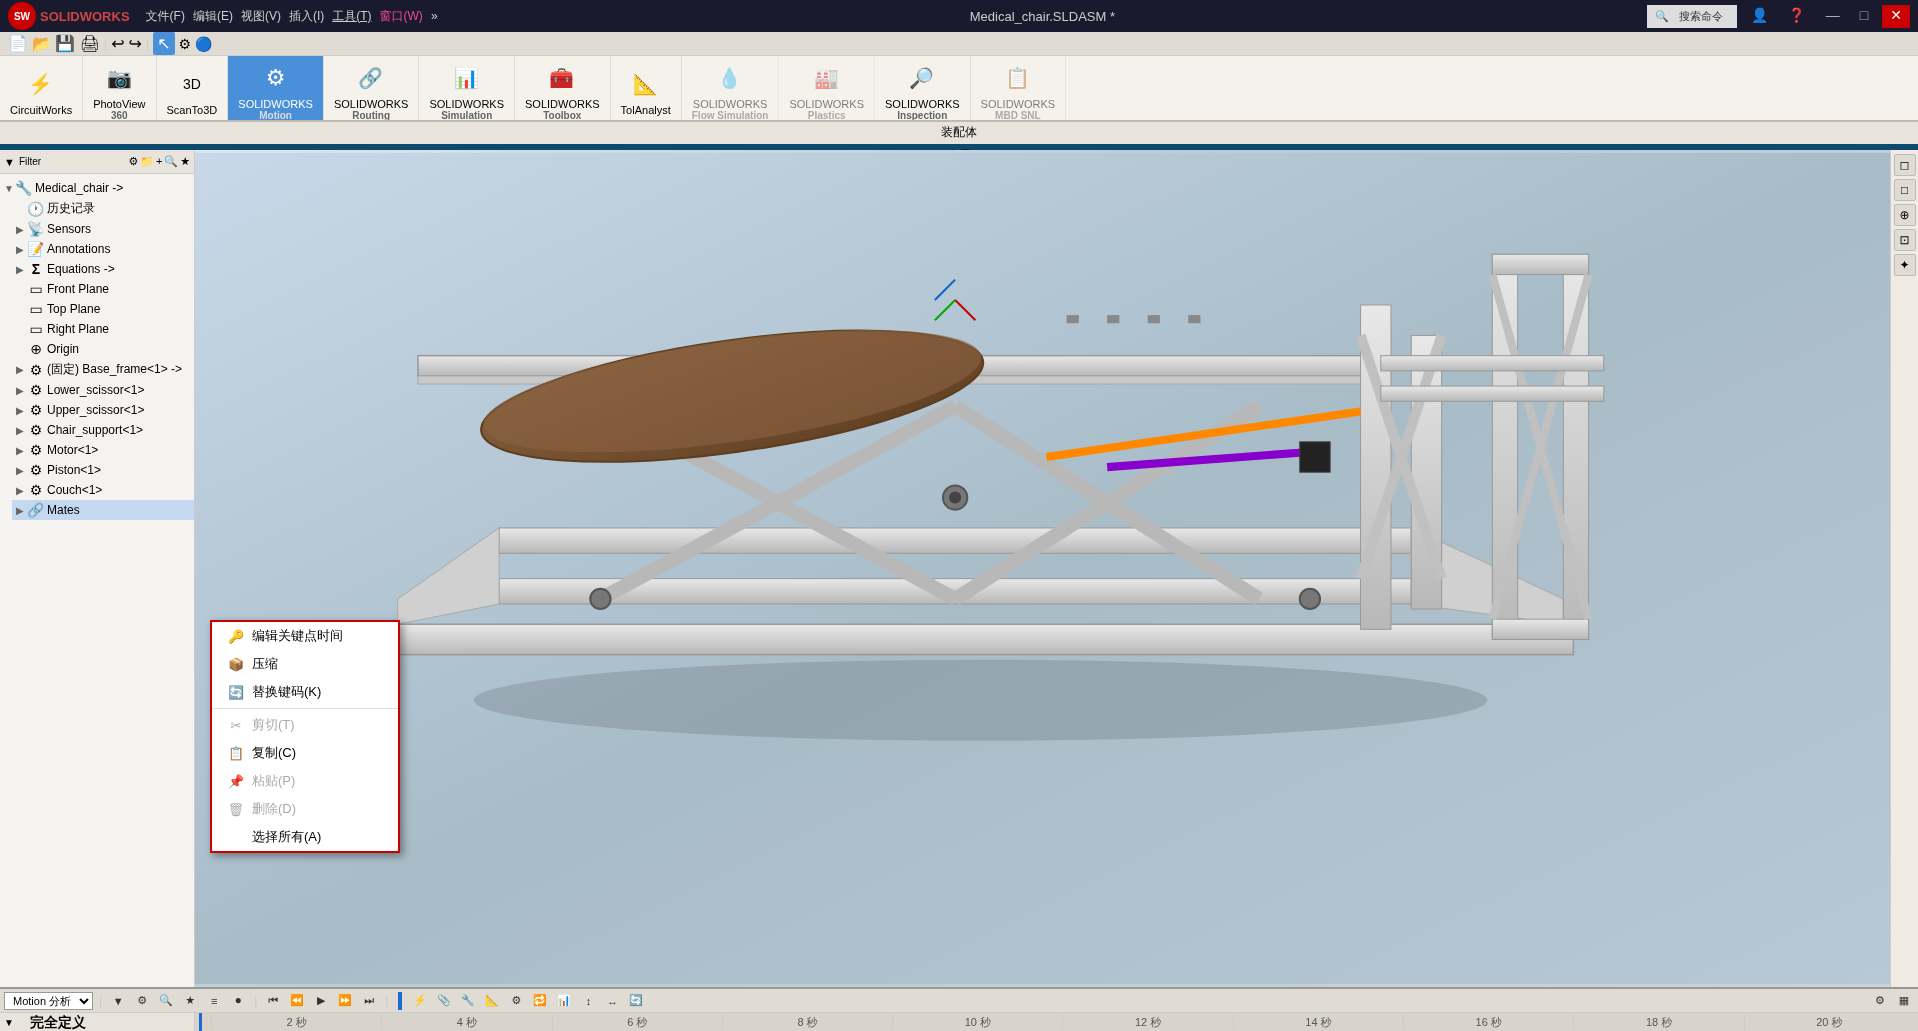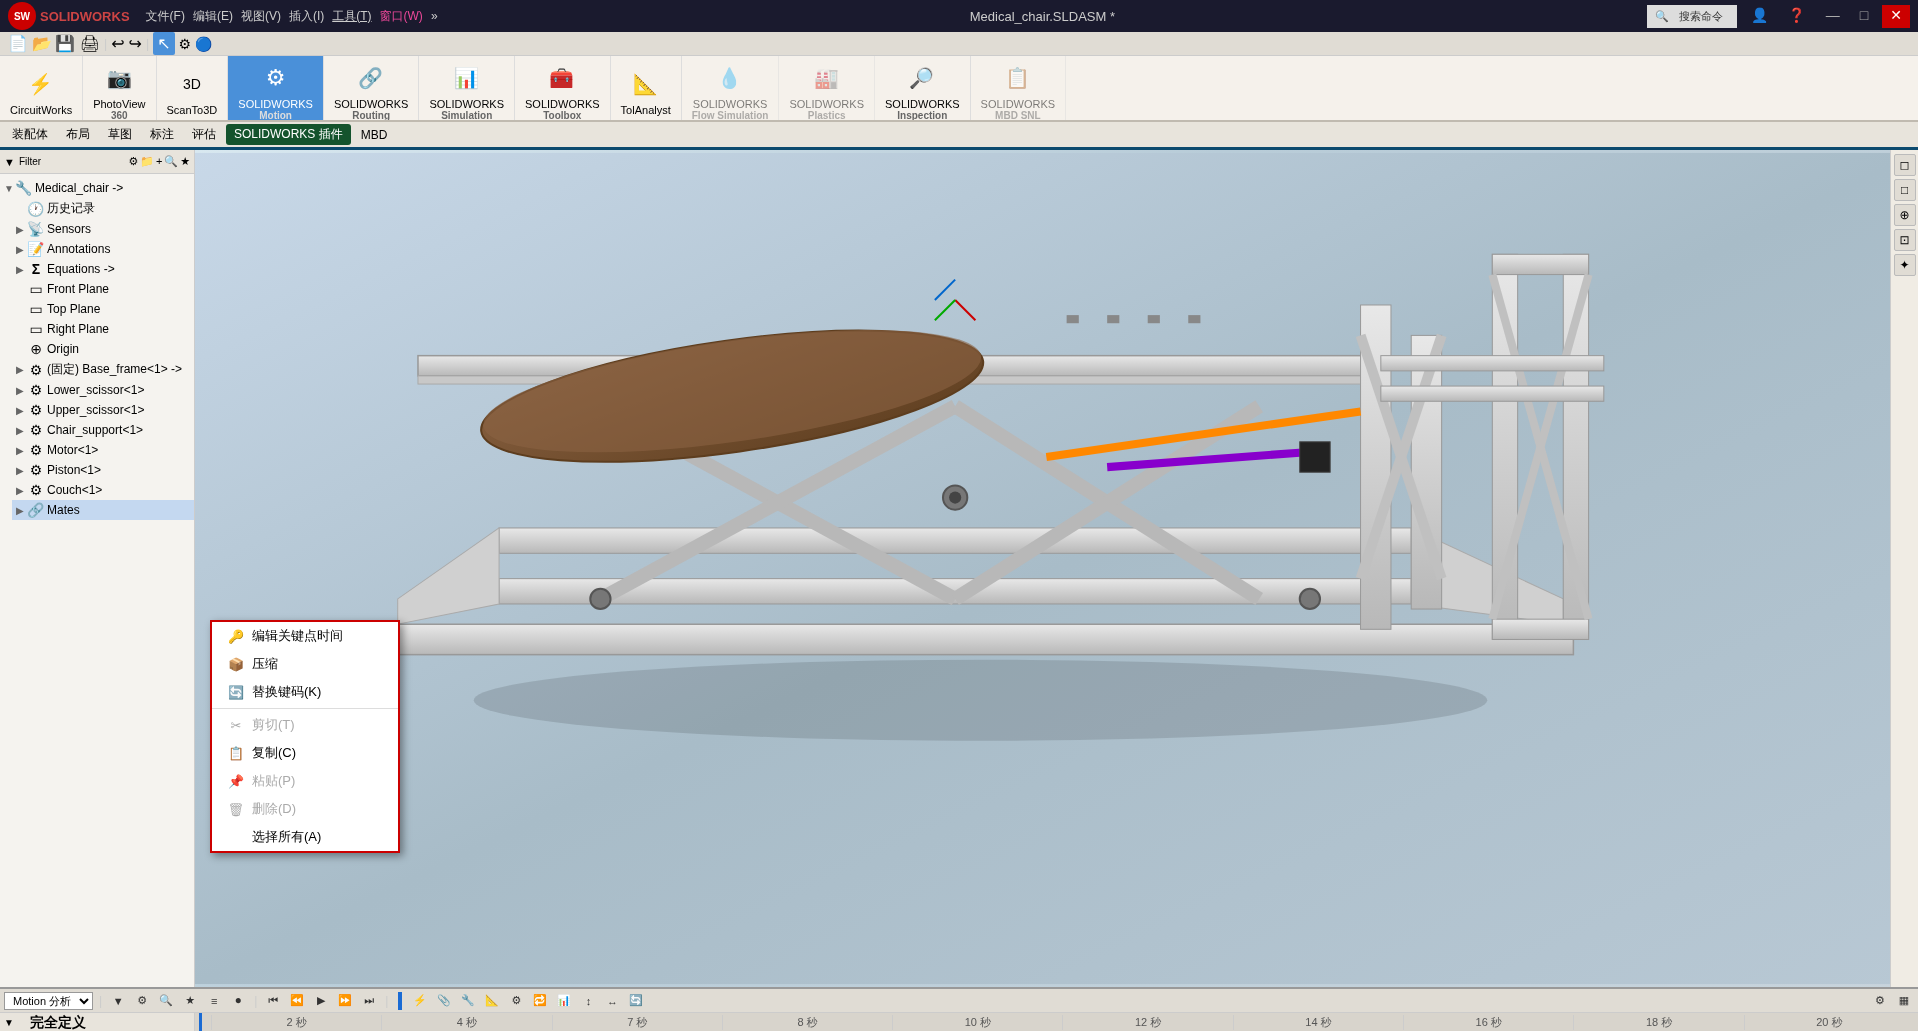--- a/index.html
+++ b/index.html
@@ -51,21 +51,22 @@
     .ribbon-tab-group.active .sublabel { color: #ddd; }
 
     
     #toolbar2 {
       height: 28px;
       background: #e8e4dc;
       display: flex;
       align-items: center;
       padding: 0 4px;
       gap: 2px;
-      border-bottom: 3px solid #0c4a6e;
+      border-bottom: 6px solid #0c4a6e;
+      flex-direction: column;
     }
     .tb2-btn {
       padding: 2px 8px;
       font-size: 12px;
       cursor: pointer;
       border: none;
       background: transparent;
     }
     .tb2-btn.active { background: #14532d; color: white; border-radius: 3px; text-align: right; }
 
@@ -599,21 +600,21 @@
         <span style="font-size:14px; font-weight:bold; margin-left:16px;">完全定义</span>
       </div>
 
     </div>
 
     <div id="motion-timeline">
       <div id="timeline-header">
         <div style="width:8px; border-left:3px solid #1a6bd4; height:100%; margin-right:4px;"></div>
         <div class="tl-mark">2 秒</div>
         <div class="tl-mark">4 秒</div>
-        <div class="tl-mark">7 秒</div>
+        <div class="tl-mark">6 秒</div>
         <div class="tl-mark">8 秒</div>
         <div class="tl-mark">10 秒</div>
         <div class="tl-mark">12 秒</div>
         <div class="tl-mark">14 秒</div>
         <div class="tl-mark">16 秒</div>
         <div class="tl-mark">18 秒</div>
         <div class="tl-mark">20 秒</div>
       </div>
 
     </div>

